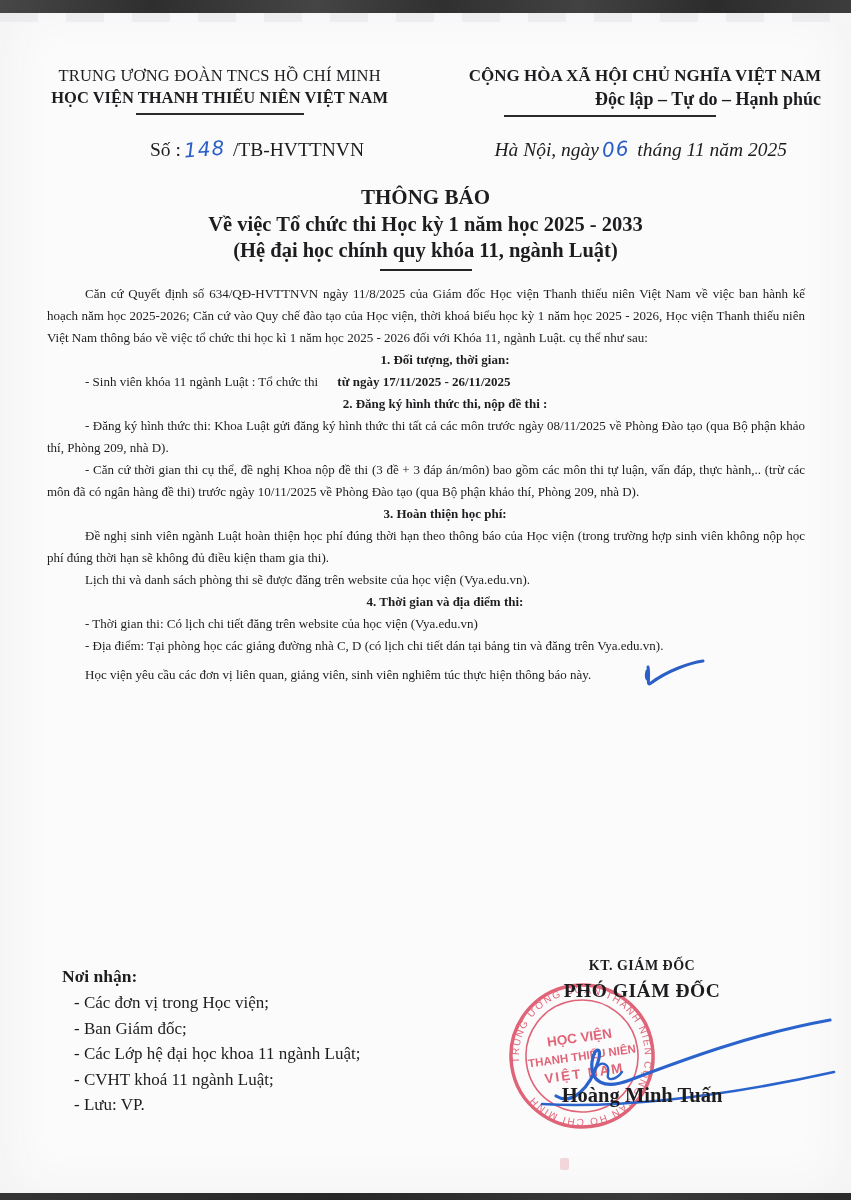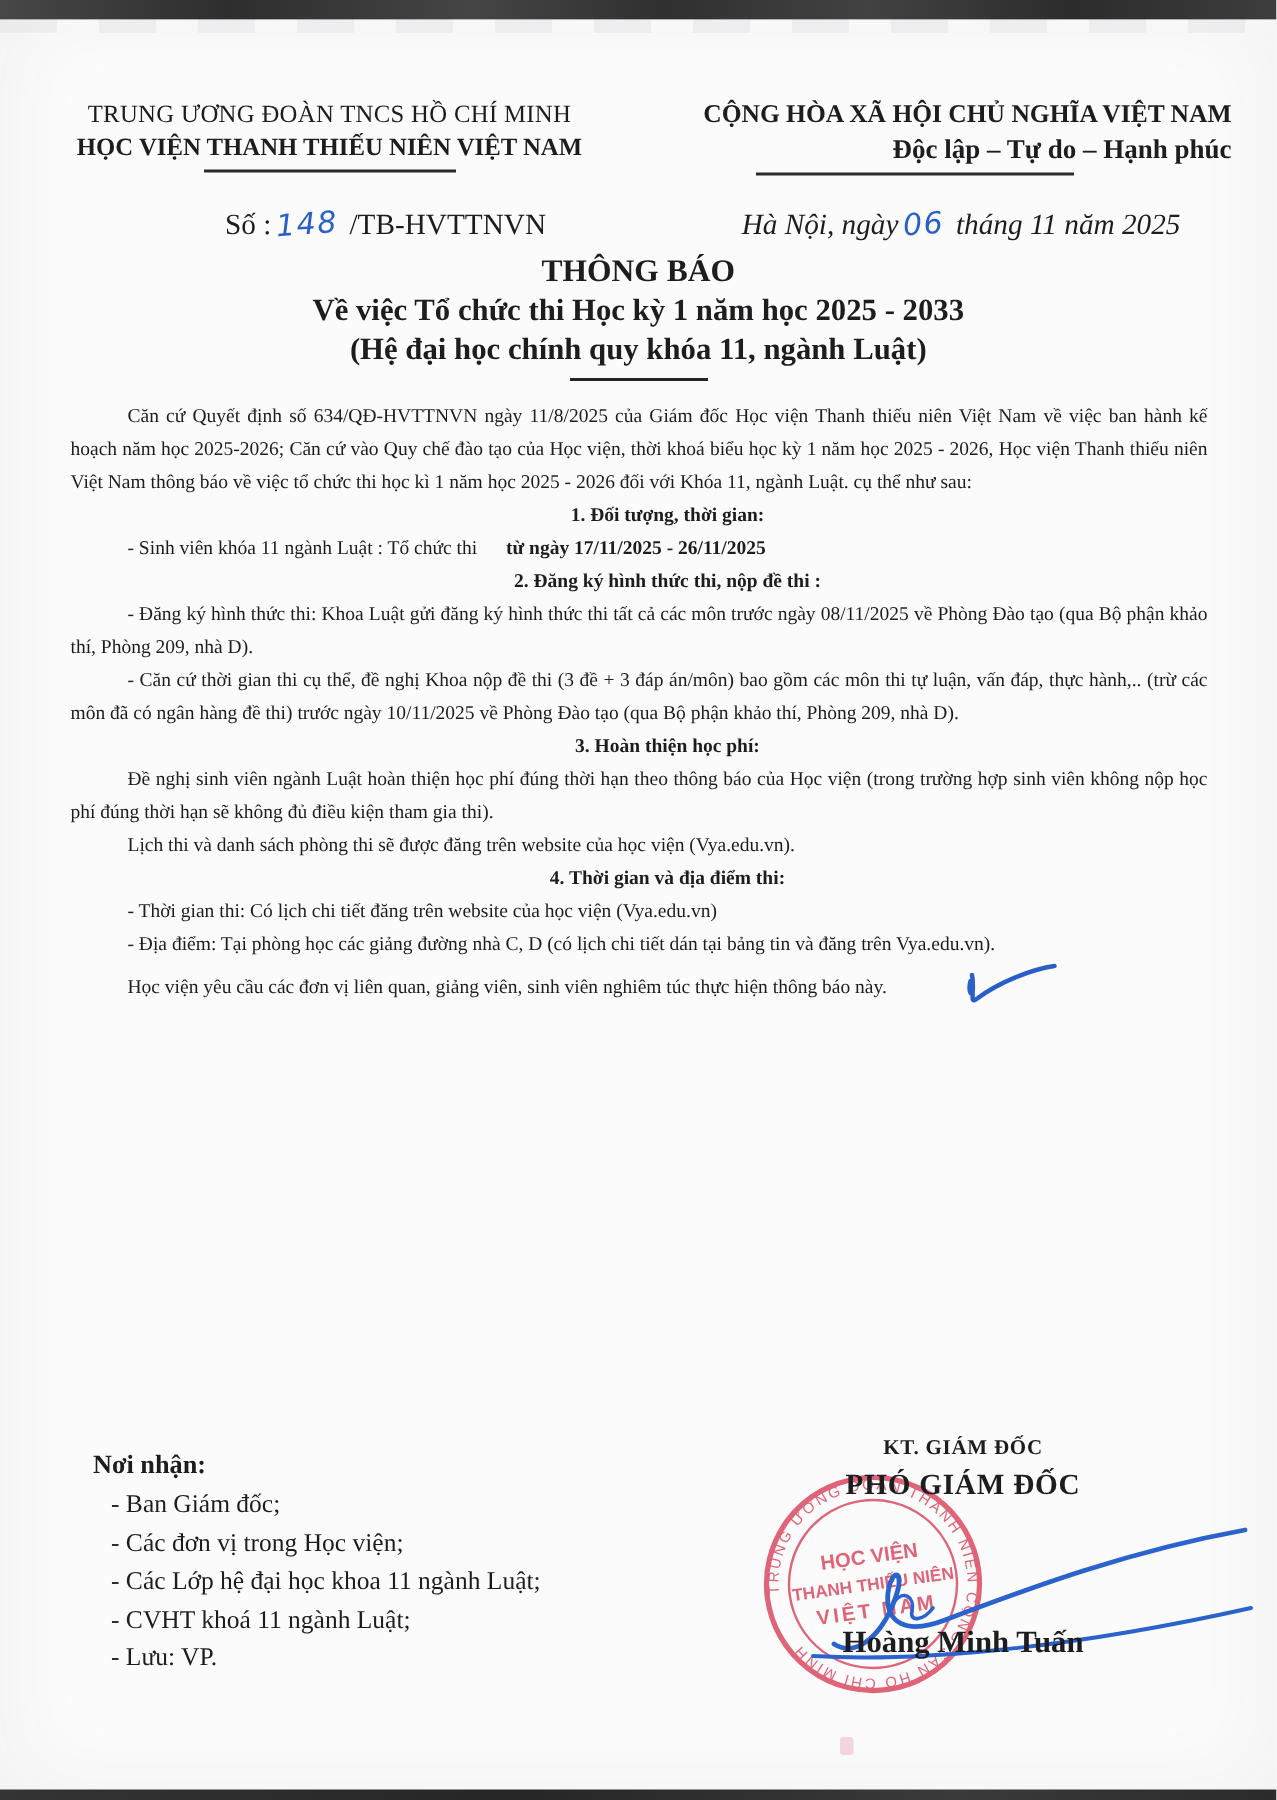--- a/index.html
+++ b/index.html
@@ -29,21 +29,21 @@
   .rule{height:2px;background:#2a2a2a;margin:5px auto 0;}
   .rule-left{width:168px;}
   .rule-right{width:212px;}
 
   .so-date-row{display:flex;justify-content:space-between;padding:20px 60px 0 150px;}
   .doc-number{font-size:19.5px;}
   .place-date{font-size:19.5px;font-style:italic;padding-right:4px;}
   .handwritten{color:#2b5fc7;font-family:"DejaVu Sans",sans-serif;font-style:italic;
     font-size:20px;letter-spacing:1px;transform:rotate(-4deg);display:inline-block;padding:0 3px;}
 
-  .title-block{text-align:center;margin-top:6px;}
+  .title-block{text-align:center;margin-top:24px;}
   .title-1{font-size:21px;font-weight:bold;}
   .title-2{font-size:20.5px;font-weight:bold;margin-top:3px;}
   .title-3{font-size:20.5px;font-weight:bold;margin-top:3px;}
   .title-rule{width:92px;height:2px;background:#242424;margin:7px auto 0;}
 
   .body{padding:12px 46px 0 47px;font-size:13px;line-height:22px;text-align:justify;}
   .body p{margin:0;text-indent:38px;}
   .body p.dash{text-indent:38px;}
   .body p.h{font-weight:bold;text-align:center;}
   .bold{font-weight:bold;margin-left:16px;}
@@ -107,22 +107,22 @@
   <p class="dash">- Thời gian thi: Có lịch chi tiết đăng trên website của học viện (Vya.edu.vn)</p>
   <p class="dash">- Địa điểm: Tại phòng học các giảng đường nhà C, D (có lịch chi tiết dán tại bảng tin và đăng trên Vya.edu.vn).</p>
   <p><span>Học viện yêu cầu các đơn vị liên quan, giảng viên, sinh viên nghiêm túc thực hiện thông báo này.</span><span class="tick-wrap"><svg width="72" height="34" viewBox="0 0 72 34">
           <path d="M10 14 C 8 22, 12 26, 11 18 M 11 10 C 13 20, 9 30, 14 26 C 30 14, 52 6, 66 4" fill="none" stroke="#2b5fc7" stroke-width="3" stroke-linecap="round"></path>
         </svg></span></p>
 </div>
 
 <div class="recipients">
   <div class="recipients-heading">Nơi nhận:</div>
   <div class="recipients-list">
+    <div>- Các đơn vị trong Học viện;</div>
     <div>- Ban Giám đốc;</div>
-    <div>- Các đơn vị trong Học viện;</div>
     <div>- Các Lớp hệ đại học khoa 11 ngành Luật;</div>
     <div>- CVHT khoá 11 ngành Luật;</div>
     <div>- Lưu: VP.</div>
   </div>
 </div>
 
 <div class="sig-block">
   <div class="sig-kt">KT. GIÁM ĐỐC</div>
   <div class="sig-pos">PHÓ GIÁM ĐỐC</div>
 

